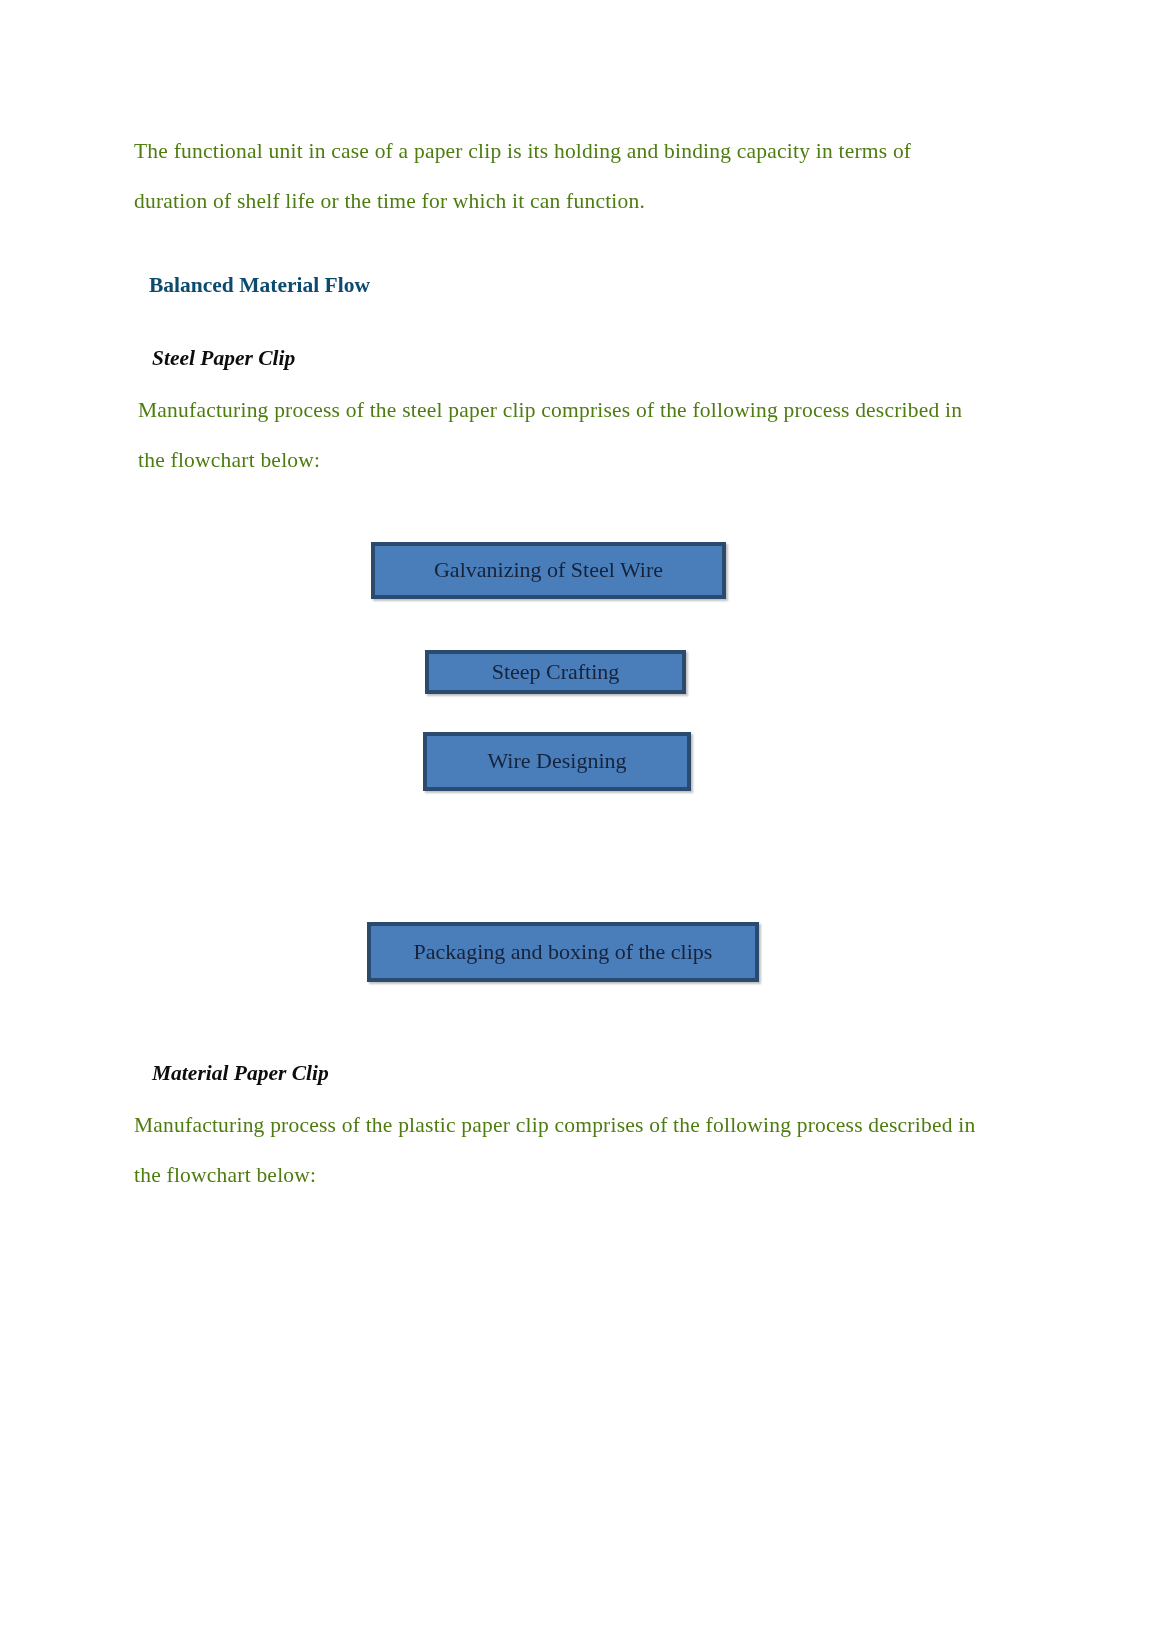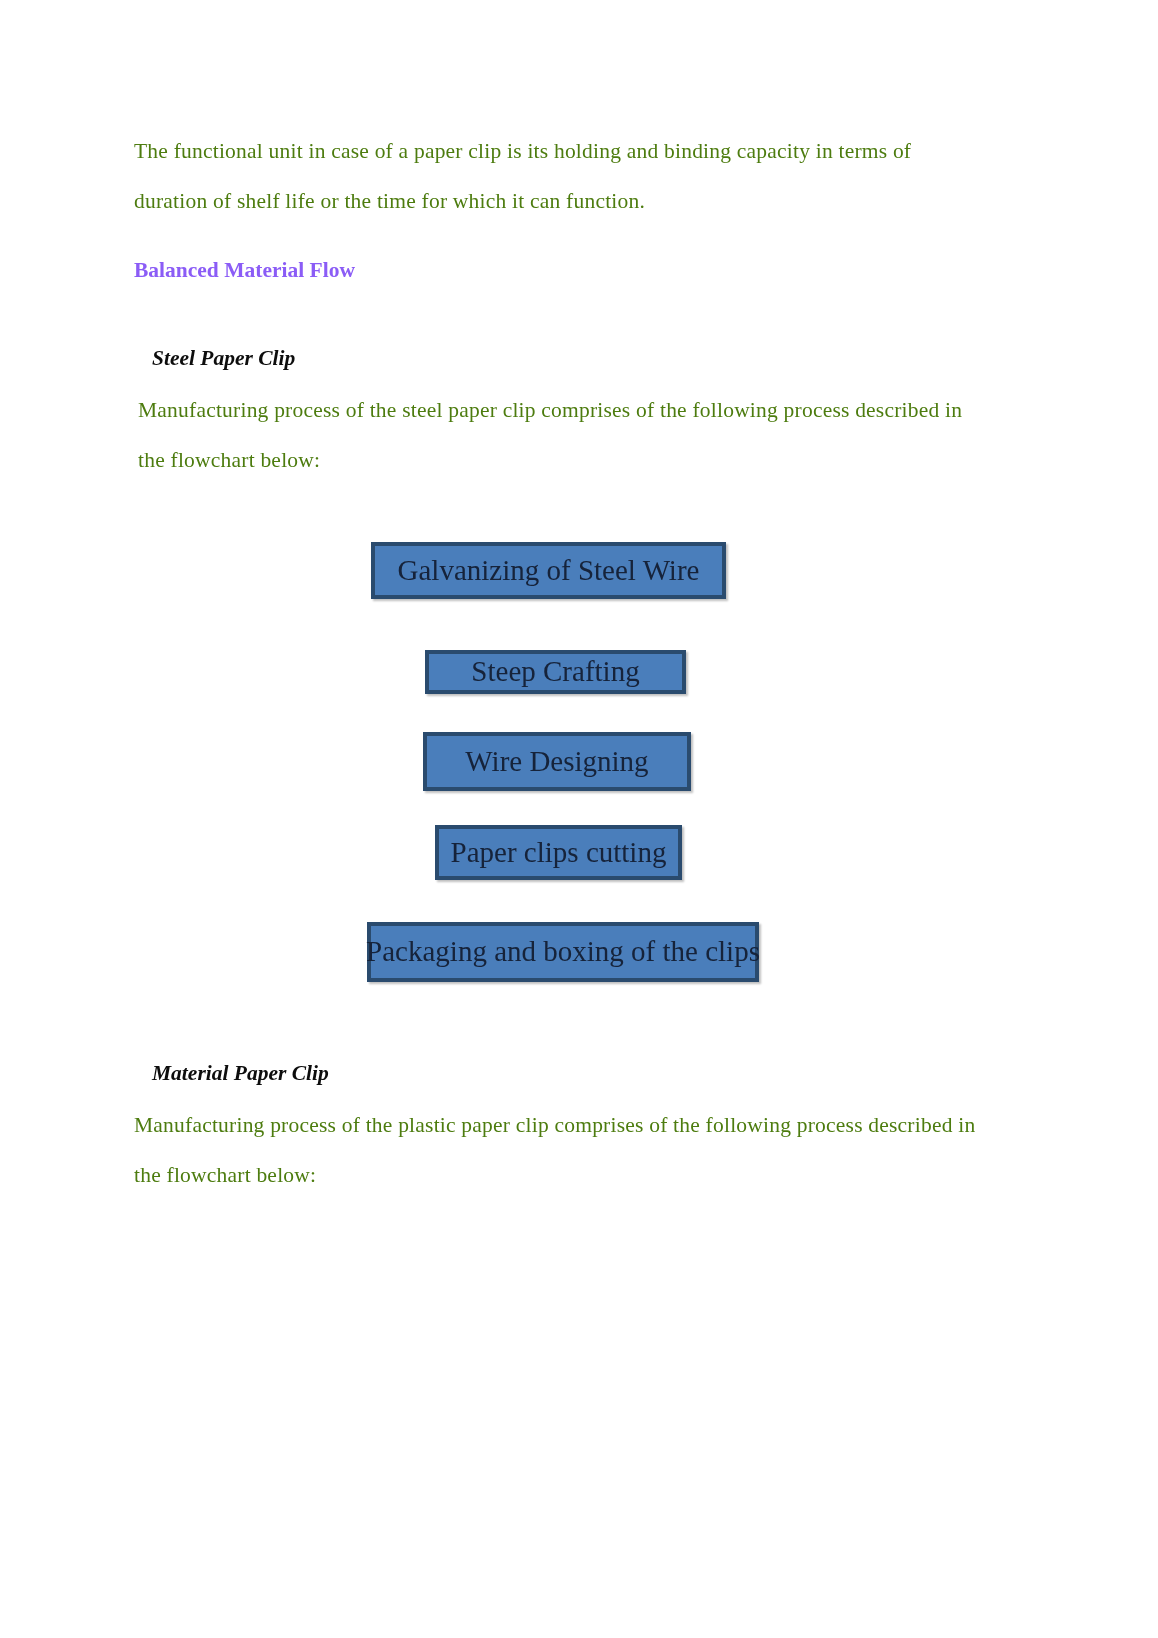--- a/index.html
+++ b/index.html
@@ -33,25 +33,25 @@
   p.para {
     margin: 0;
     font-size: 21.5px;
     line-height: 50px;
     text-align: left;
     color: #4d7c0f;
     letter-spacing: 0.01em;
   }
 
   h3.heading-bold {
-    margin: 0;
+    margin: 15px;
     font-size: 21.5px;
     line-height: 50px;
     font-weight: bold;
-    color: #8b5cf6;
+    color: #0c4a6e;
   }
 
   h3.heading-bolditalic {
     margin: 18px;
     font-size: 21.5px;
     line-height: 50px;
     font-weight: bold;
     font-style: italic;
     color: #0d0d0d;
   }
@@ -80,21 +80,21 @@
     border: 4px solid #2a4b6e;
     display: flex;
     align-items: center;
     justify-content: center;
     box-shadow: 2px 2px 2px rgba(0, 0, 0, 0.25);
     pointer-events: auto;
   }
 
   .flow-box .flow-label {
     font-family: "Liberation Serif", "DejaVu Serif", serif;
-    font-size: 29px;
+    font-size: 22px;
     line-height: 1.1;
     color: #16233a;
     text-align: center;
     white-space: nowrap;
   }
 
   #flow-box-1 { left: 371px; top: 542px;  width: 355px; height: 57px; }
   #flow-box-2 { left: 425px; top: 650px;  width: 261px; height: 44px; }
   #flow-box-3 { left: 423px; top: 732px;  width: 268px; height: 59px; }
   #flow-box-4 { left: 435px; top: 825px;  width: 247px; height: 55px; }
@@ -140,23 +140,20 @@
     </div>
 
     <div class="flow-box" id="flow-box-2">
       <span class="flow-label">Steep Crafting</span>
     </div>
 
     <div class="flow-box" id="flow-box-3">
       <span class="flow-label">Wire Designing</span>
     </div>
 
-    <div class="flow-box" id="flow-box-4">
-      <span class="flow-label">Paper clips cutting</span>
-    </div>
 
     <div class="flow-box" id="flow-box-5">
       <span class="flow-label">Packaging and boxing of the clips</span>
     </div>
 
   </div>
 
 </div>
 
 </body></html>

